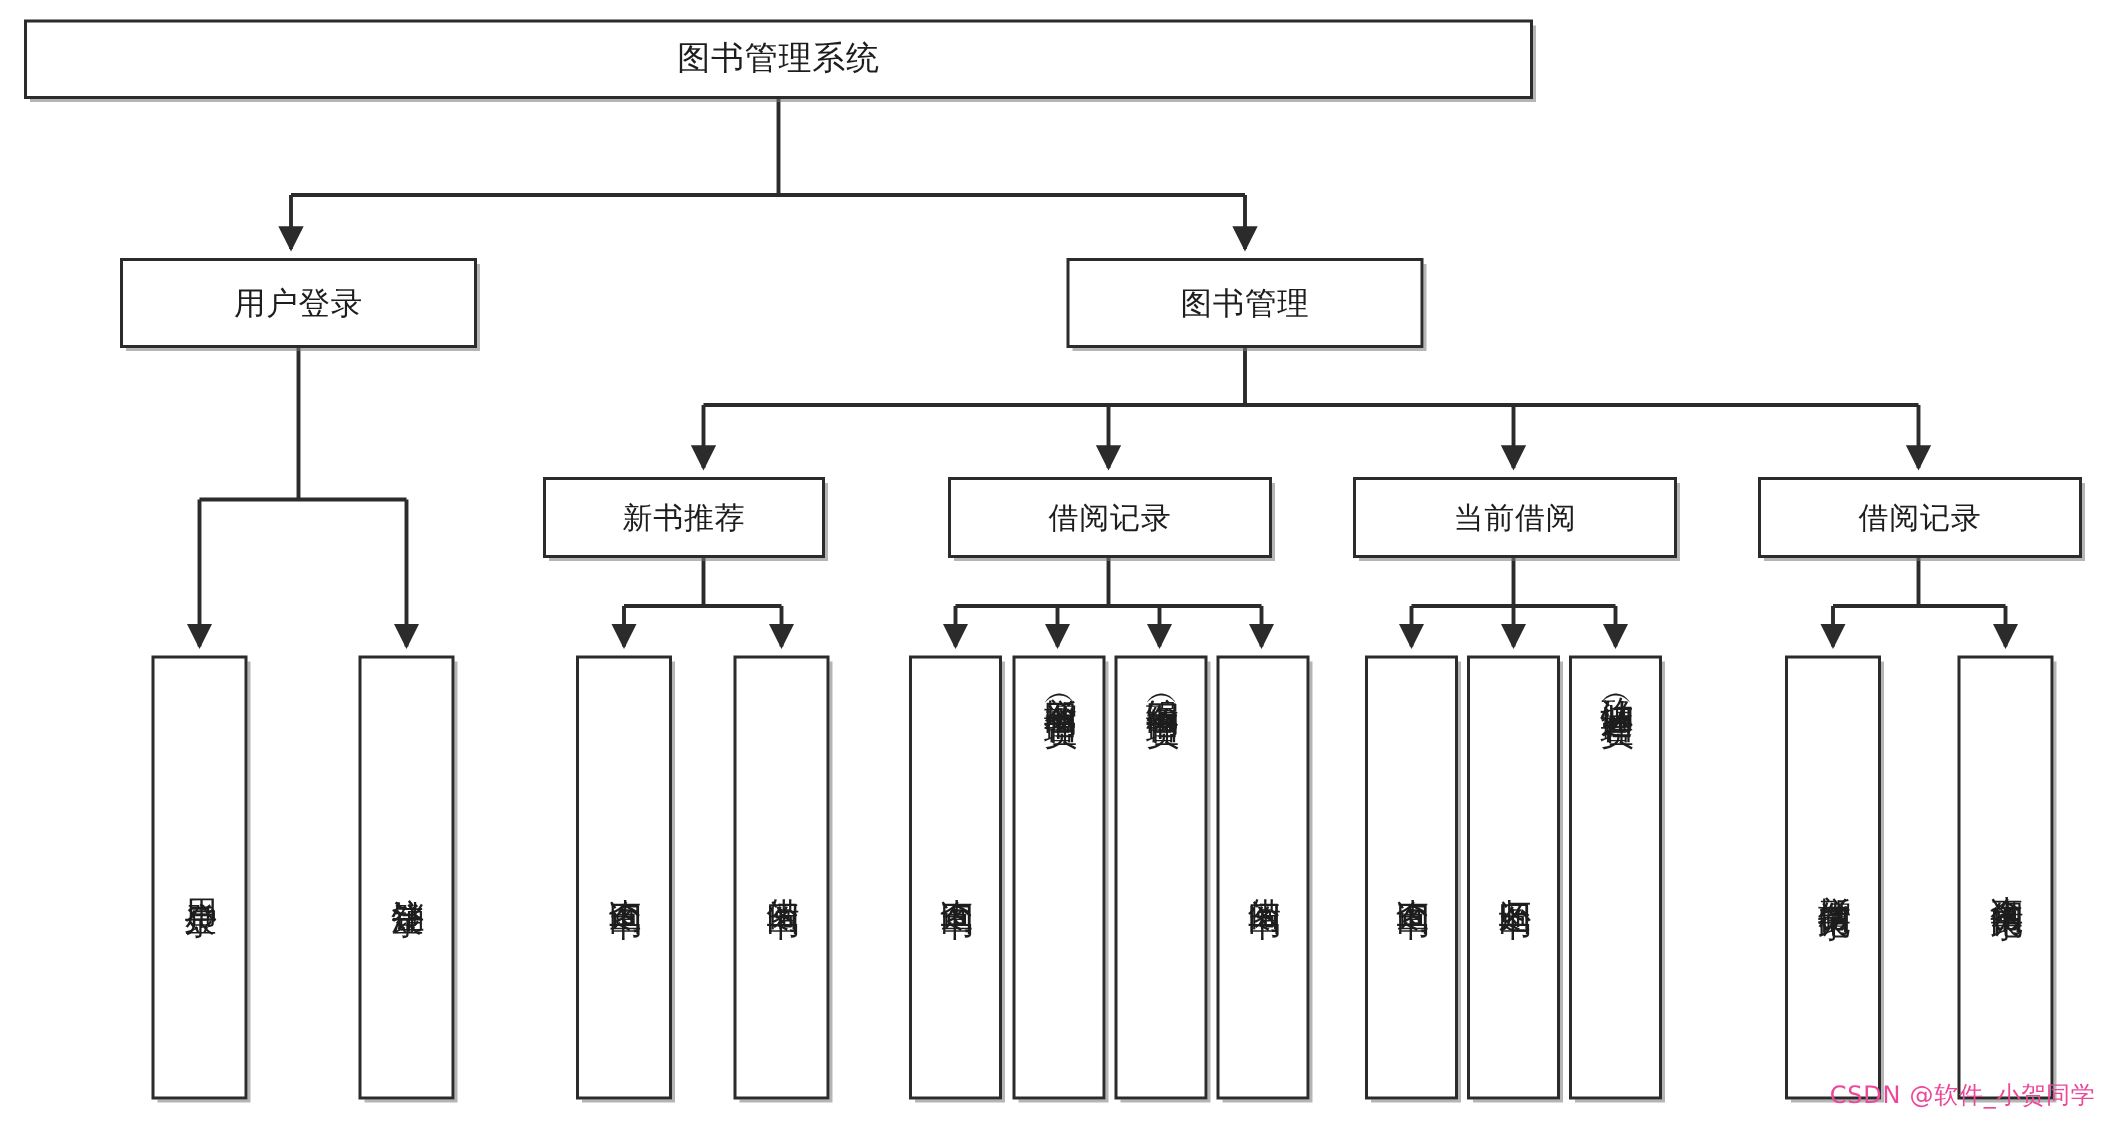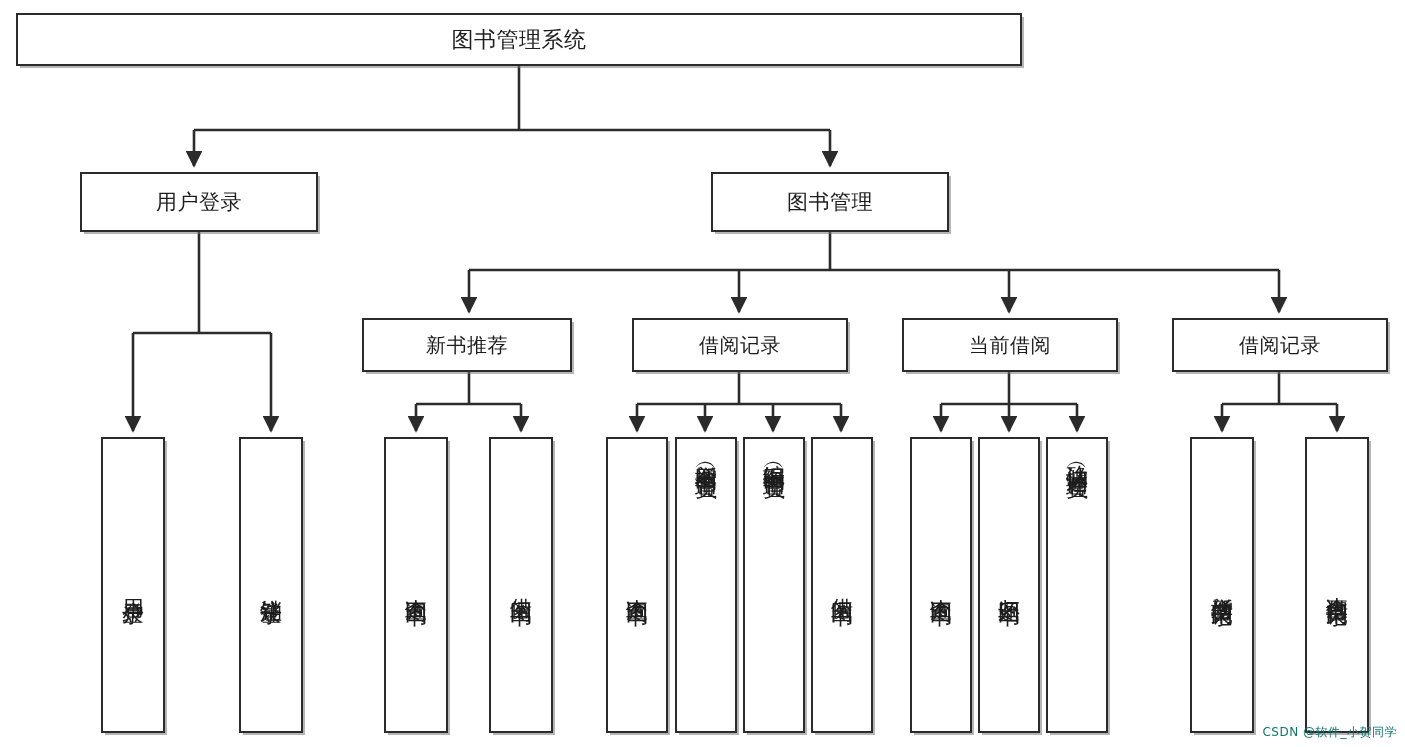--- a/index.html
+++ b/index.html
@@ -67,22 +67,22 @@
     max-height: 290px;
   }
   .node.leaf.centered {
     align-items: center;
     padding-top: 0;
   }
   #watermark {
     position: absolute;
     right: 8px;
     bottom: 6px;
-    font-size: 12px;
-    color: #0f766e;
+    font-size: 16px;
+    color: #ec4899;
     letter-spacing: 0.5px;
     z-index: 5;
     white-space: nowrap;
   }
 </style>
 </head>
 <body>
 
 <div id="diagram-root">
 
@@ -143,21 +143,21 @@
     <span class="node-label">图书管理系统</span>
   </div>
 
   <div class="node branch" style="left:80px; top:172px; width:238px; height:60px;">
     <span class="node-label">用户登录</span>
   </div>
   <div class="node branch" style="left:711px; top:172px; width:238px; height:60px;justify-content:center;">
     <span class="node-label">图书管理</span>
   </div>
 
-  <div class="node sub" style="left:362px; top:318px; width:210px; height:54px;">
+  <div class="node sub" style="left:362px; top:318px; width:188px; height:54px;">
     <span class="node-label">新书推荐</span>
   </div>
   <div class="node sub" style="left:632px; top:318px; width:216px; height:54px;">
     <span class="node-label">借阅记录</span>
   </div>
   <div class="node sub" style="left:1172px; top:318px; width:216px; height:54px;">
     <span class="node-label">借阅记录</span>
   </div>
   <div class="node sub" style="left:902px; top:318px; width:216px; height:54px;">
     <span class="node-label">当前借阅</span>

